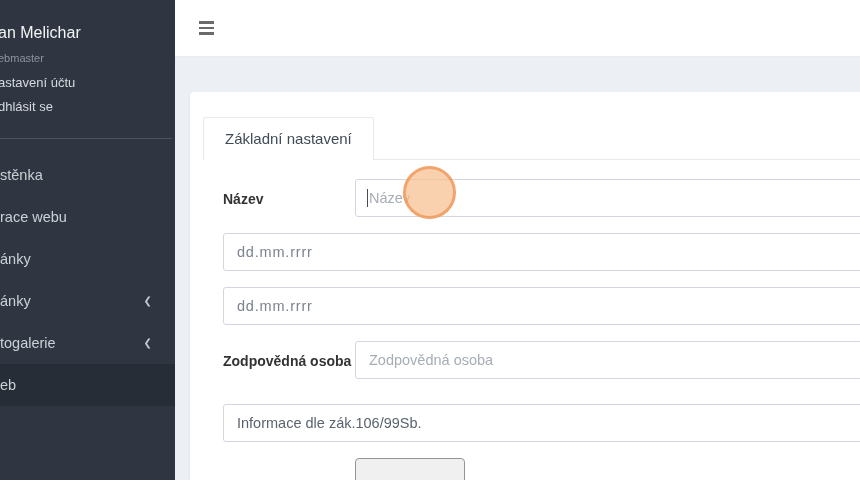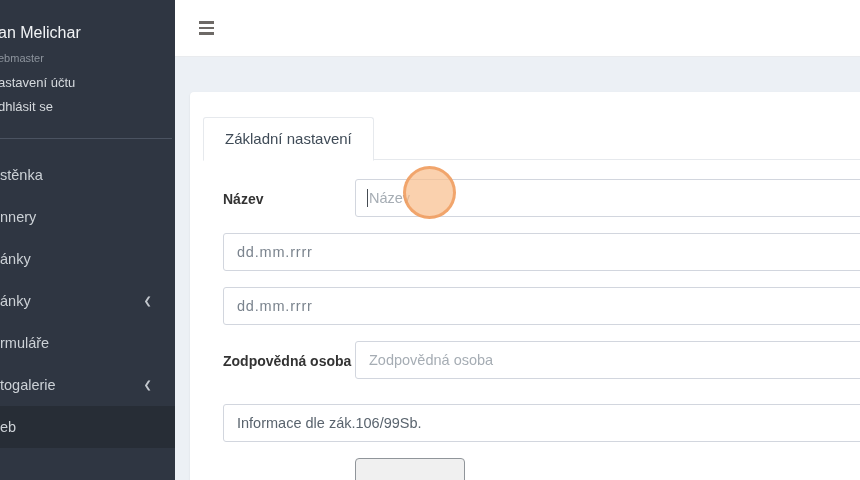--- a/index.html
+++ b/index.html
@@ -62,24 +62,23 @@
 <body>
 
 <aside class="sidebar">
   <div class="user-name">an Melichar</div>
   <div class="user-role">ebmaster</div>
   <div class="user-link1">astavení účtu</div>
   <div class="user-link2">dhlásit se</div>
   <div class="sidebar-divider"></div>
   <ul class="side-menu">
     <li><span>stěnka</span></li>
-    <li><span>nnery</span></li>
+    <li><span>race webu</span></li>
     <li><span>ánky</span></li>
     <li><span>ánky</span><span class="chev">❮</span></li>
-    <li><span>rmuláře</span></li>
     <li><span>togalerie</span><span class="chev">❮</span></li>
     <li class="active"><span>eb</span></li>
   </ul>
 </aside>
 
 <div class="main">
   <div class="navbar">
     <div class="hamburger">
         <i></i>
         <i></i>

